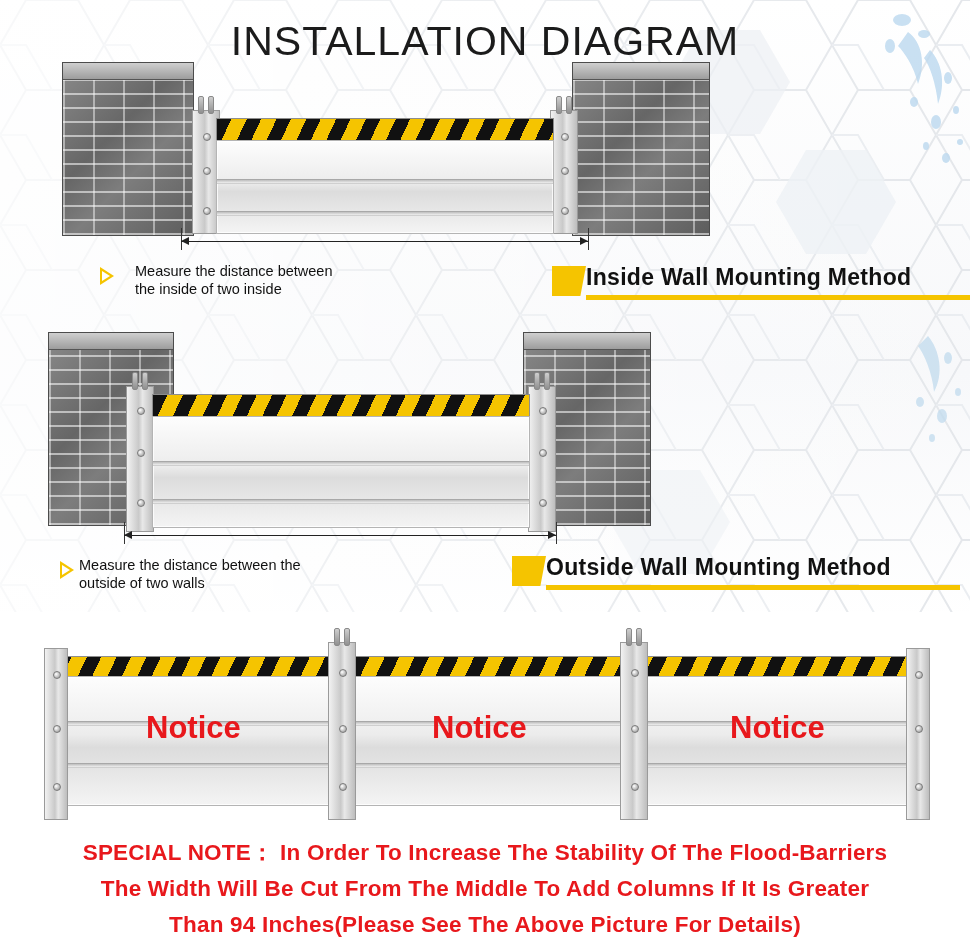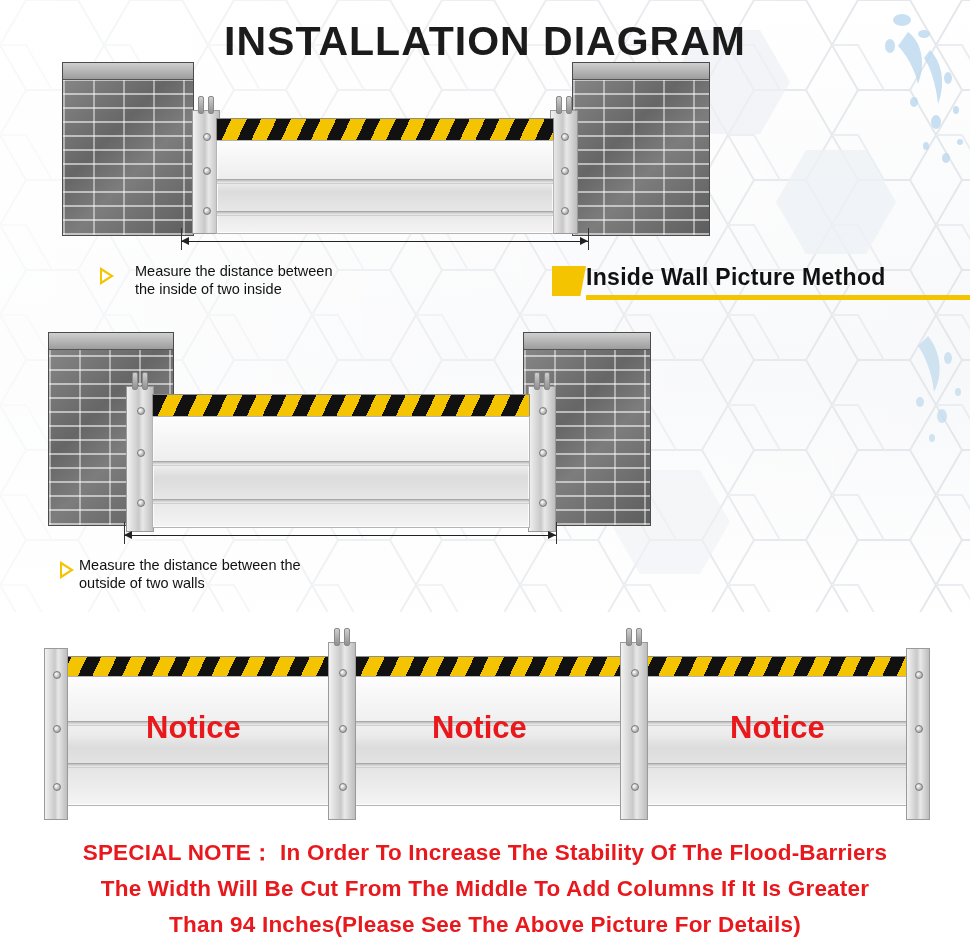--- a/index.html
+++ b/index.html
@@ -15,21 +15,21 @@
     overflow:hidden;
     background:
       linear-gradient(180deg,#ffffff 0%,#f7f8fa 60%,#ffffff 100%);
   }
   .hex-bg svg{position:absolute;left:0;top:0;}
 
   
   .title{
     position:absolute;top:18px;left:0;width:970px;
     text-align:center;
-    font-size:41px;font-weight:bold;letter-spacing:1px;
+    font-size:41px;font-weight:normal;letter-spacing:1px;
     color:#1b1b1b;
     font-family:"Liberation Sans", sans-serif;
   }
 
   
   .diagram{position:absolute;}
   .brick{
     position:absolute;
     background:#6f6f6f;
     border:1px solid #4c4c4c;
@@ -235,21 +235,21 @@
   <div class="ybullet" style="left:60px;top:267px;"></div>
   <div class="ybullet-in" style="left:62px;top:271px;"></div>
   <div class="measure-text" style="left:95px;top:262px;width:330px;">
     <span>Measure the distance between</span><br>
     <span>the inside of two inside</span>
   </div>
 
   <div class="banner" style="left:512px;top:266px;width:438px;">
     <div class="tag"></div>
     <div class="tag2"></div>
-    <div class="label">Inside Wall  Picture  Method</div>
+    <div class="label">Inside Wall  Mounting  Method</div>
     <div class="underbar" style="width:404px;"></div>
   </div>
 </div>
 
 <div class="diagram" style="left:0;top:290px;width:970px;height:310px;">
 
   <div class="brick" style="left:48px;top:42px;width:124px;height:192px;">
     <div class="face"></div>
     <div class="top"></div>
   </div>
@@ -285,20 +285,26 @@
   <div class="dimtick" style="left:556px;top:232px;height:22px;"></div>
   <div class="dimline" style="left:124px;top:245px;width:432px;"></div>
 
   <div class="ybullet" style="left:60px;top:271px;"></div>
   <div class="ybullet-in" style="left:62px;top:275px;"></div>
   <div class="measure-text" style="left:79px;top:266px;width:360px;">
     <span>Measure the distance between the</span><br>
     <span>outside of two walls</span>
   </div>
 
+  <div class="banner" style="left:512px;top:266px;width:448px;">
+    <div class="tag"></div>
+    <div class="tag2"></div>
+    <div class="label">Outside Wall  Mounting  Method</div>
+    <div class="underbar" style="width:414px;"></div>
+  </div>
 </div>
 
 <div class="bottom-wrap">
 
   <div class="hazard" style="left:56px;top:44px;width:866px;height:20px;"></div>
 
   <div class="panel" style="left:56px;top:64px;width:866px;height:128px;">
     <div class="seam" style="top:44px;"></div>
     <div class="seam" style="top:86px;"></div>
   </div>

